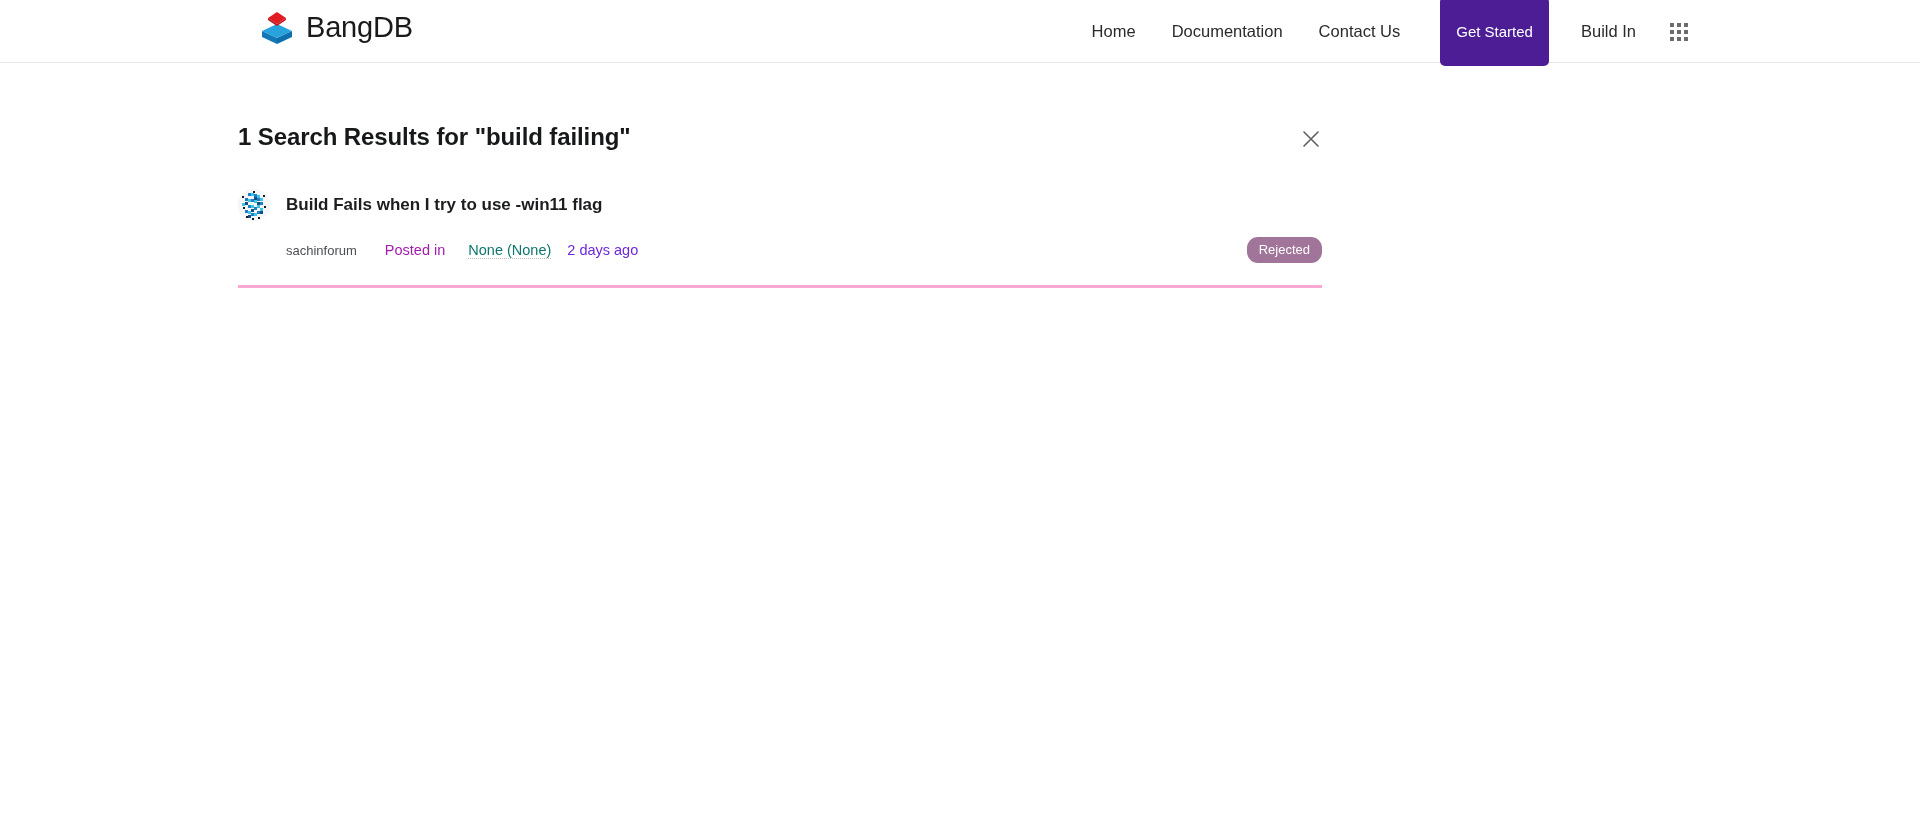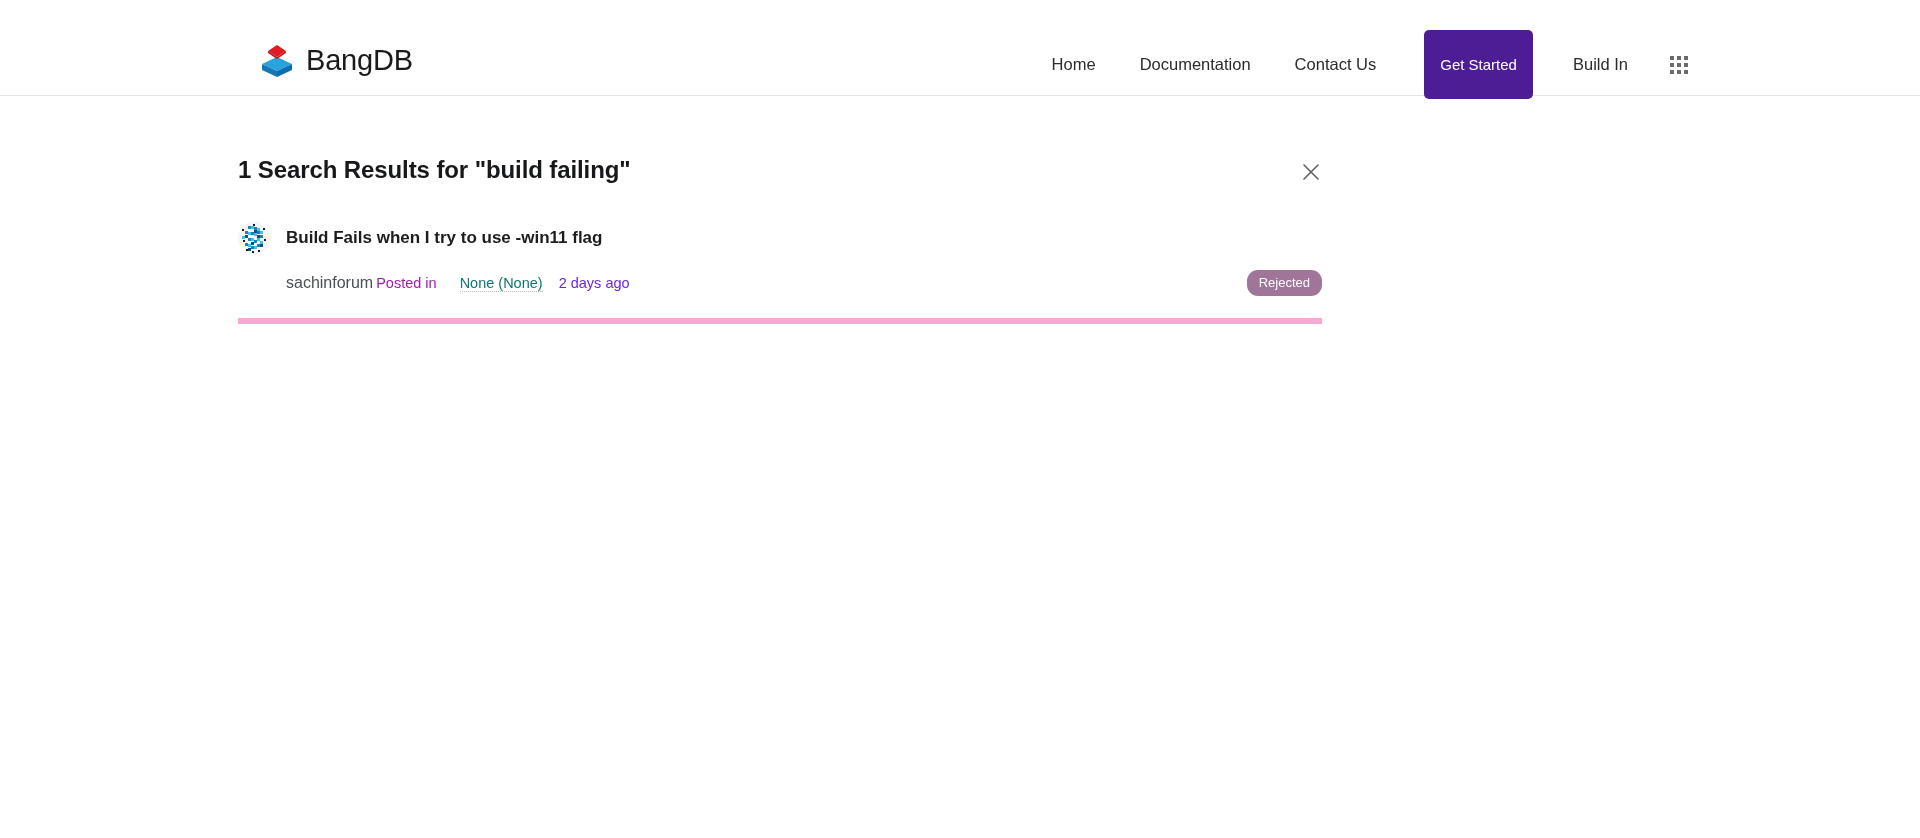--- a/index.html
+++ b/index.html
@@ -15,21 +15,20 @@
 
   
   .site-header {
     position: relative;
     width: 100%;
     height: 63px;
     background: #ffffff;
     border-bottom: 1px solid #e6e6e6;
     display: flex;
     align-items: center;
-    margin-top: 33px;
   }
 
   .brand {
     position: absolute;
     left: 258px;
     top: 8px;
     display: flex;
     align-items: center;
     gap: 10px;
     text-decoration: none;
@@ -49,21 +48,21 @@
     line-height: 1;
   }
 
   .nav {
     position: absolute;
     right: 0px;
     top: 0;
     height: 63px;
     display: flex;
     align-items: center;
-    gap: 16px;
+    gap: 8px;
     padding-right: 232px;
   }
 
   .nav-link {
     font-size: 16.5px;
     color: #2b2b2b;
     text-decoration: none;
     padding: 0 14px;
     line-height: 1;
     white-space: nowrap;
@@ -144,21 +143,21 @@
     width: 26px;
     height: 26px;
     display: flex;
     align-items: center;
     justify-content: center;
   }
   .close-btn svg { display: block; }
 
   .result-item {
     margin-top: 37px;
-    border-bottom: 6px solid #f9a8d4;
+    border-bottom: 3px solid #f9a8d4;
     padding-bottom: 22px;
   }
 
   .result-main {
     display: flex;
     align-items: center;
     gap: 16px;
   }
 
   .avatar {
@@ -182,23 +181,23 @@
   .result-meta {
     display: flex;
     align-items: center;
     margin-top: 16px;
     padding-left: 48px;
     position: relative;
     height: 26px;
   }
 
   .meta-author {
-    font-size: 16px;
+    font-size: 13px;
     color: #4c4f52;
-    margin-right: 3px;
+    margin-right: 28px;
     text-decoration: none;
   }
 
   .meta-posted {
     font-size: 14.5px;
     color: #a21caf;
     margin-right: 23px;
   }
 
   .meta-category {

